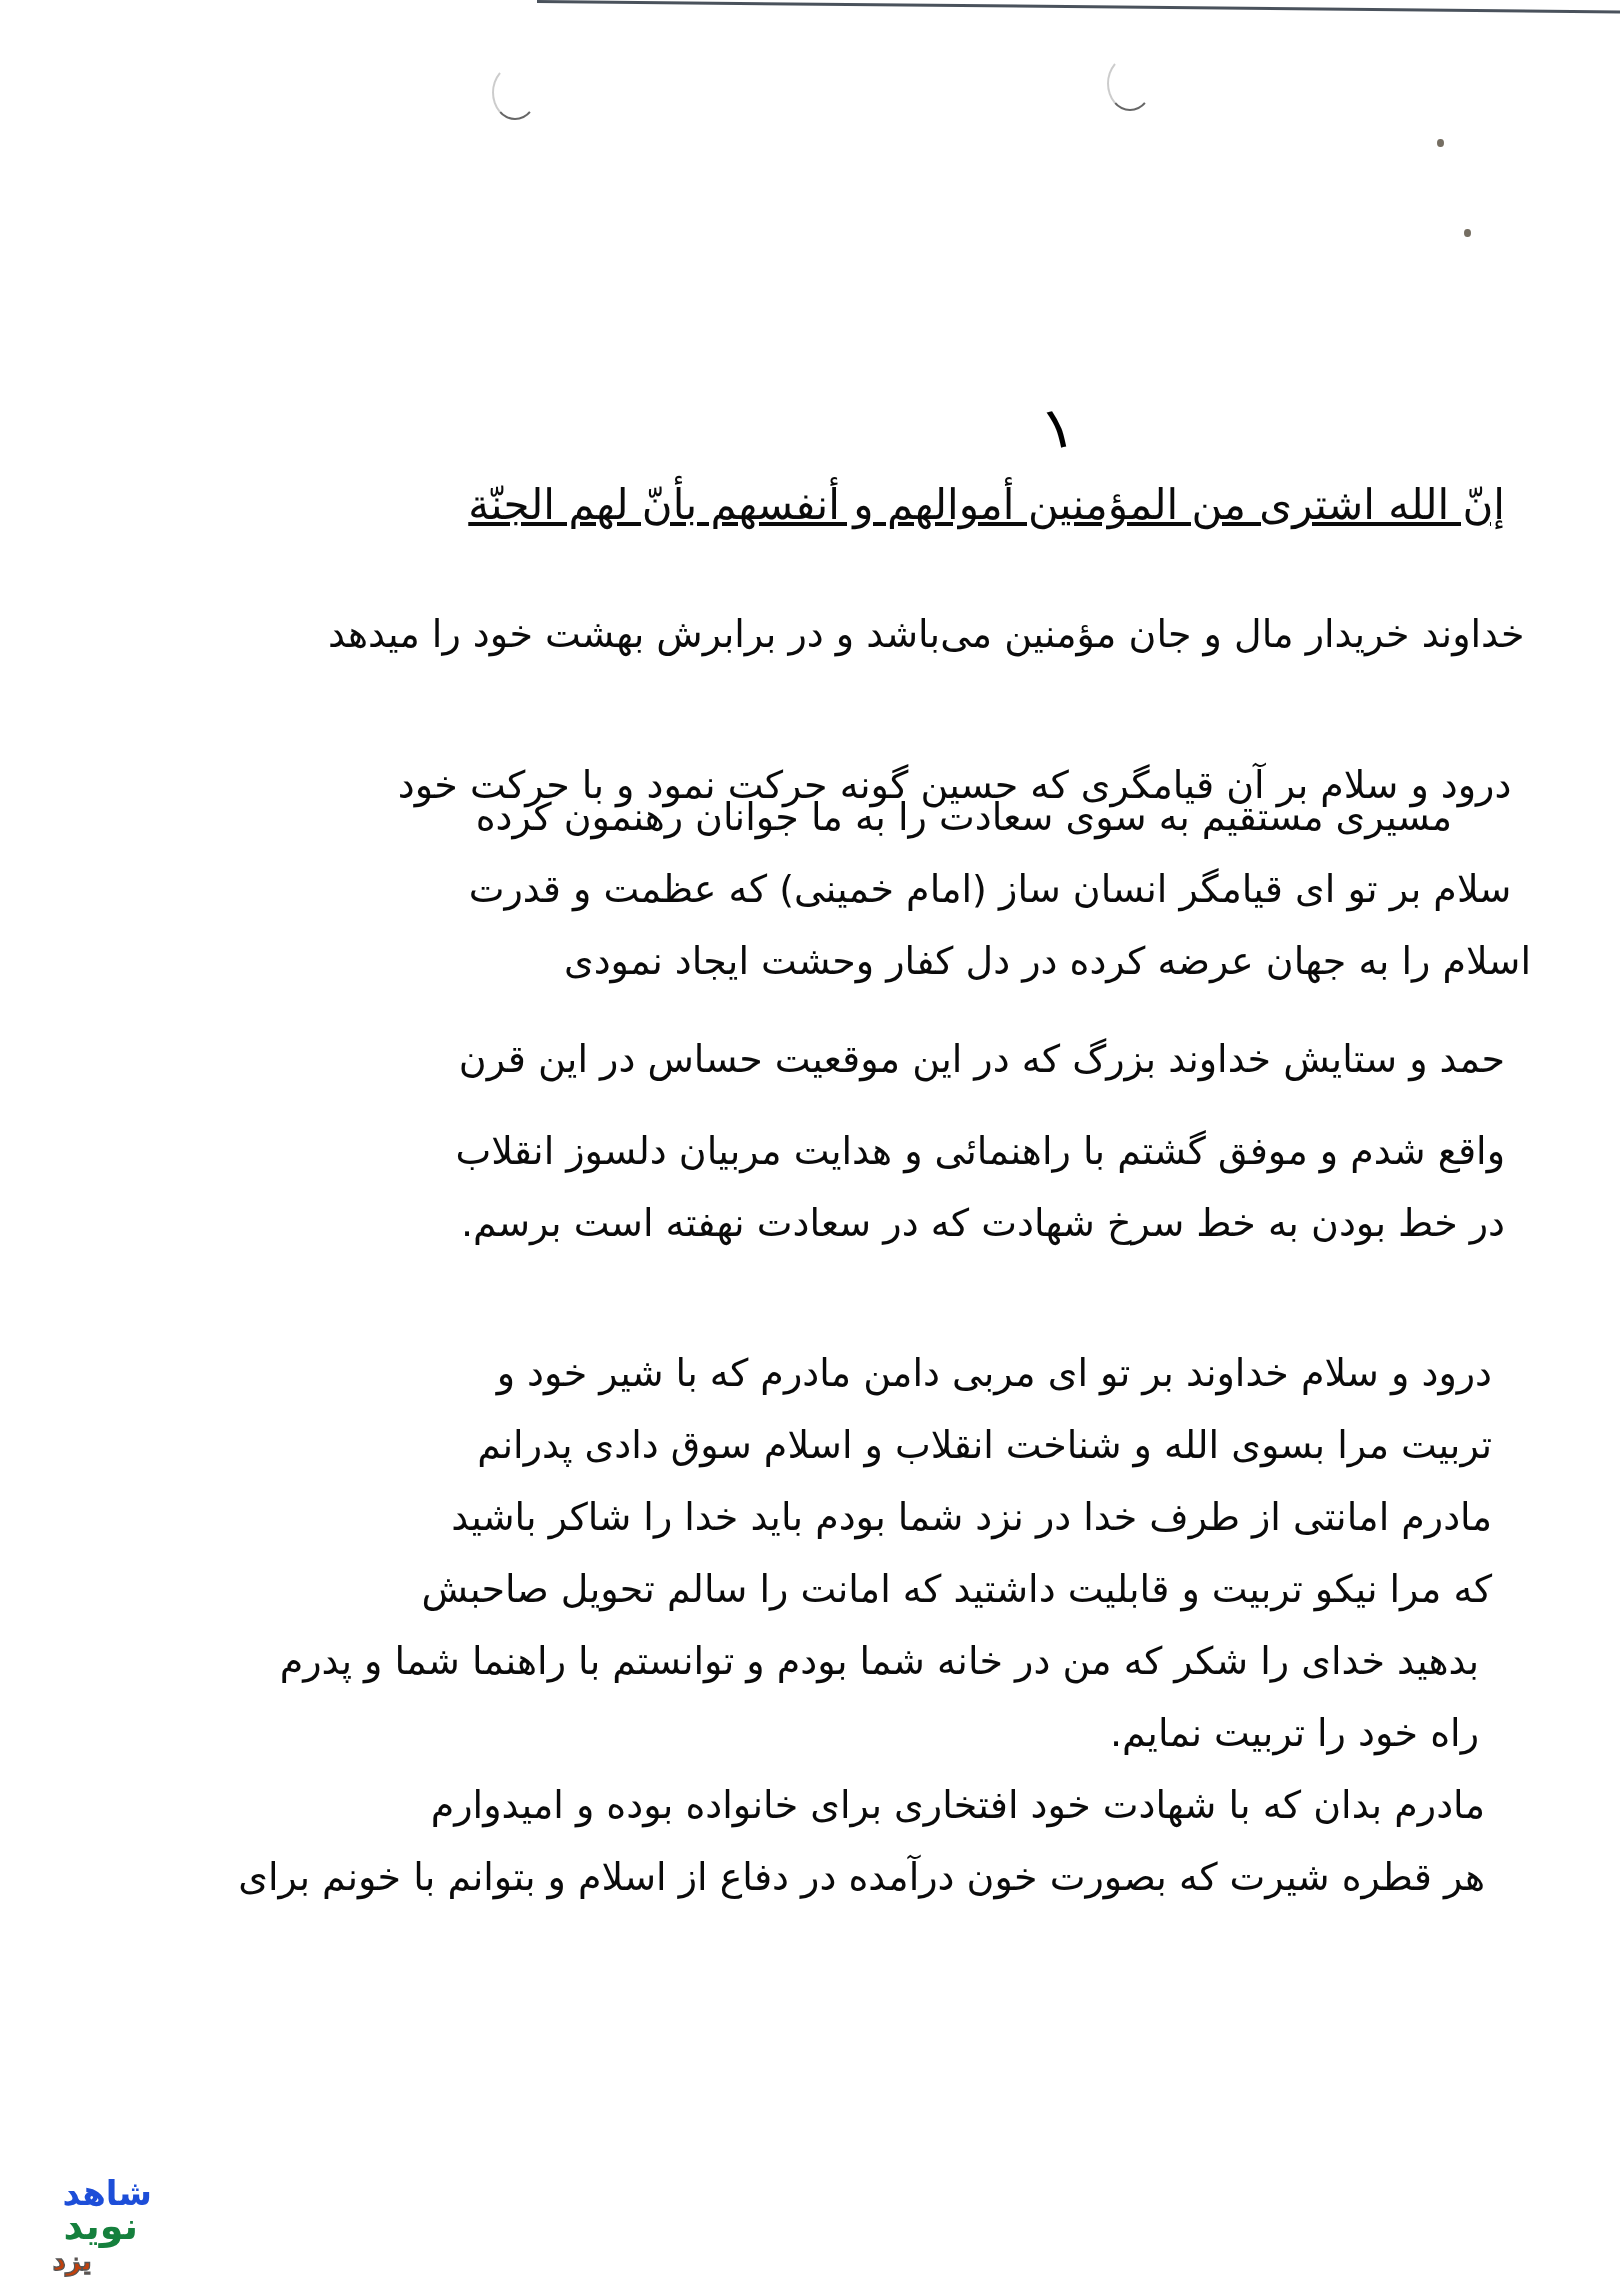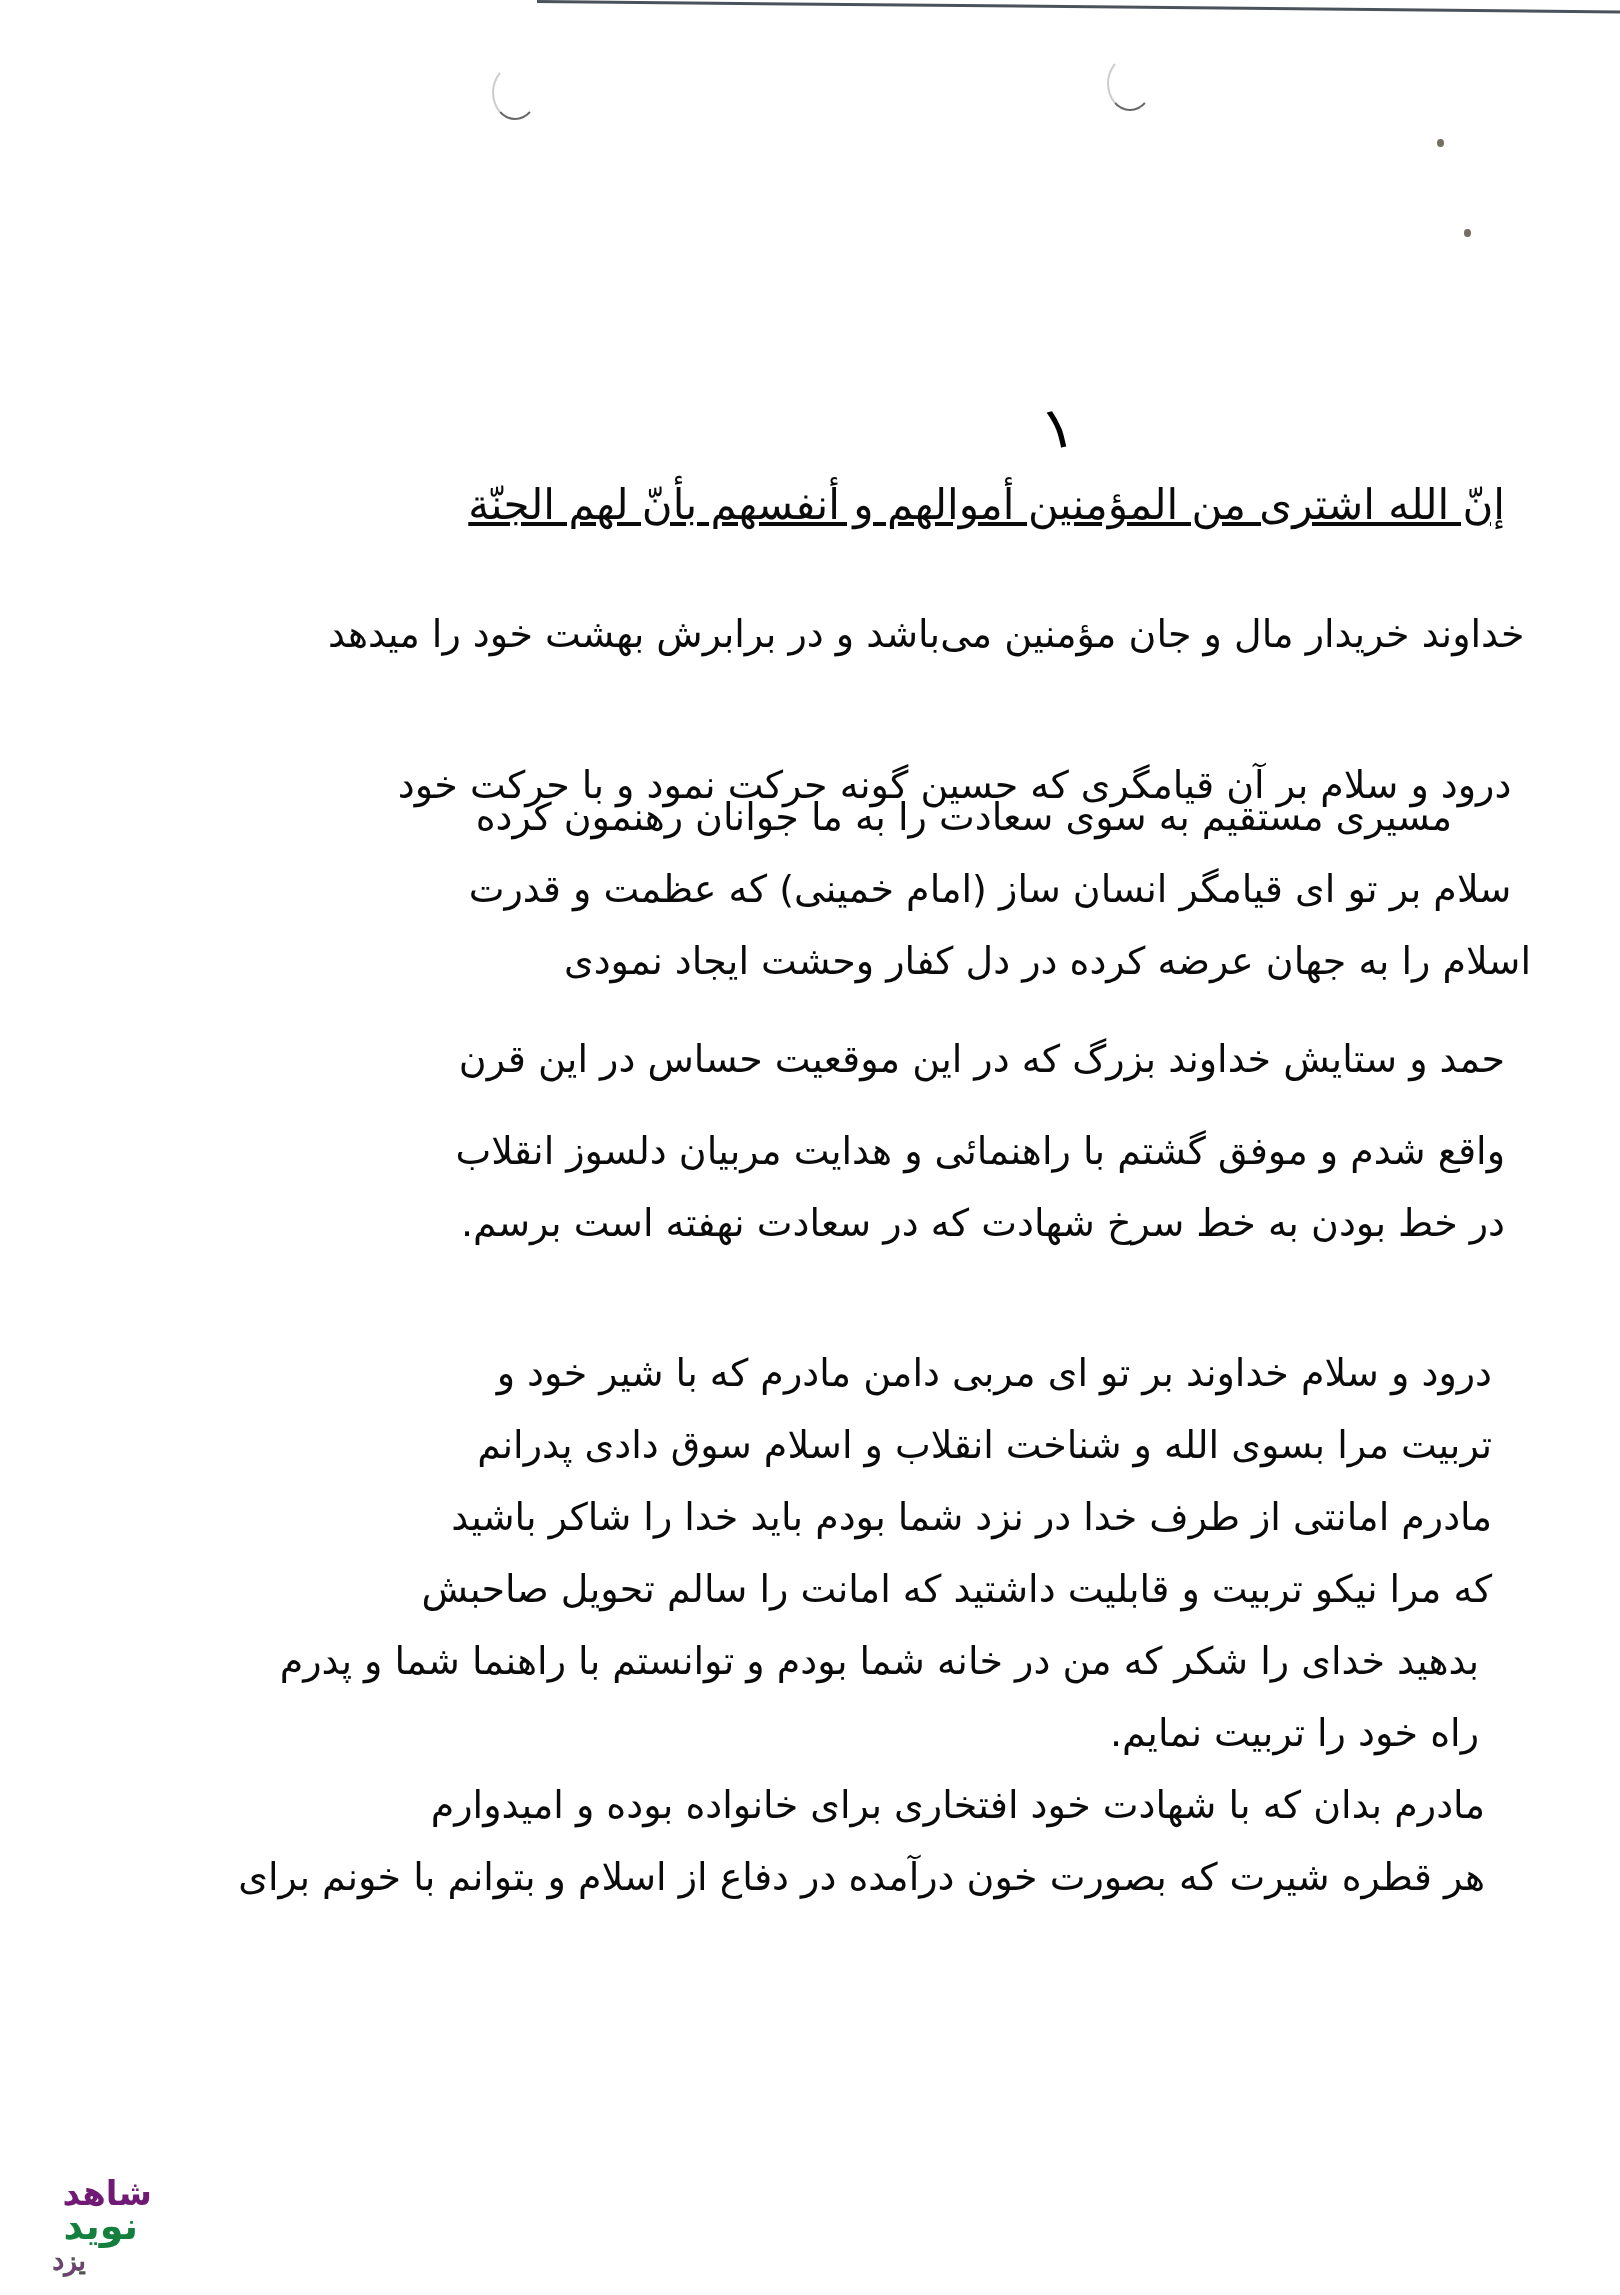--- a/index.html
+++ b/index.html
@@ -42,31 +42,31 @@
       transform-origin: right center;
     }
     .verse { font-family: "DejaVu Serif", serif; font-size: 42px; }
 
     .logo {
       position: absolute; left: 23.6px; top: 2176px; width: 131px; height: 111px;
     }
     .logo-shahed {
       position: absolute; left: 39px; top: 0; direction: rtl;
       font-family: "DejaVu Sans", sans-serif; font-weight: bold; font-size: 34px;
-      color: #701a75; line-height: 1;
+      color: #1d4ed8; line-height: 1;
     }
     .logo-navid {
       position: absolute; left: 40px; top: 31px; direction: rtl;
       font-family: "DejaVu Sans", sans-serif; font-weight: bold; font-size: 38px;
       color: #15803d; line-height: 1;
     }
     .logo-yazd {
       position: absolute; left: 29px; top: 72px; direction: rtl;
-      font-family: "DejaVu Sans", sans-serif; font-weight: normal; font-size: 26px;
-      color: #a21caf; -webkit-text-stroke: 1.3px #555; line-height: 1;
+      font-family: "DejaVu Sans", sans-serif; font-weight: bold; font-size: 26px;
+      color: #c2410c; -webkit-text-stroke: 1.3px #555; line-height: 1;
     }
   </style>
 </head>
 <body>
 
 <div class="scan-edge"></div>
 <div class="punch-hole h1"></div>
 <div class="punch-hole h2"></div>
 <div class="speck s1"></div>
 <div class="speck s2"></div>

